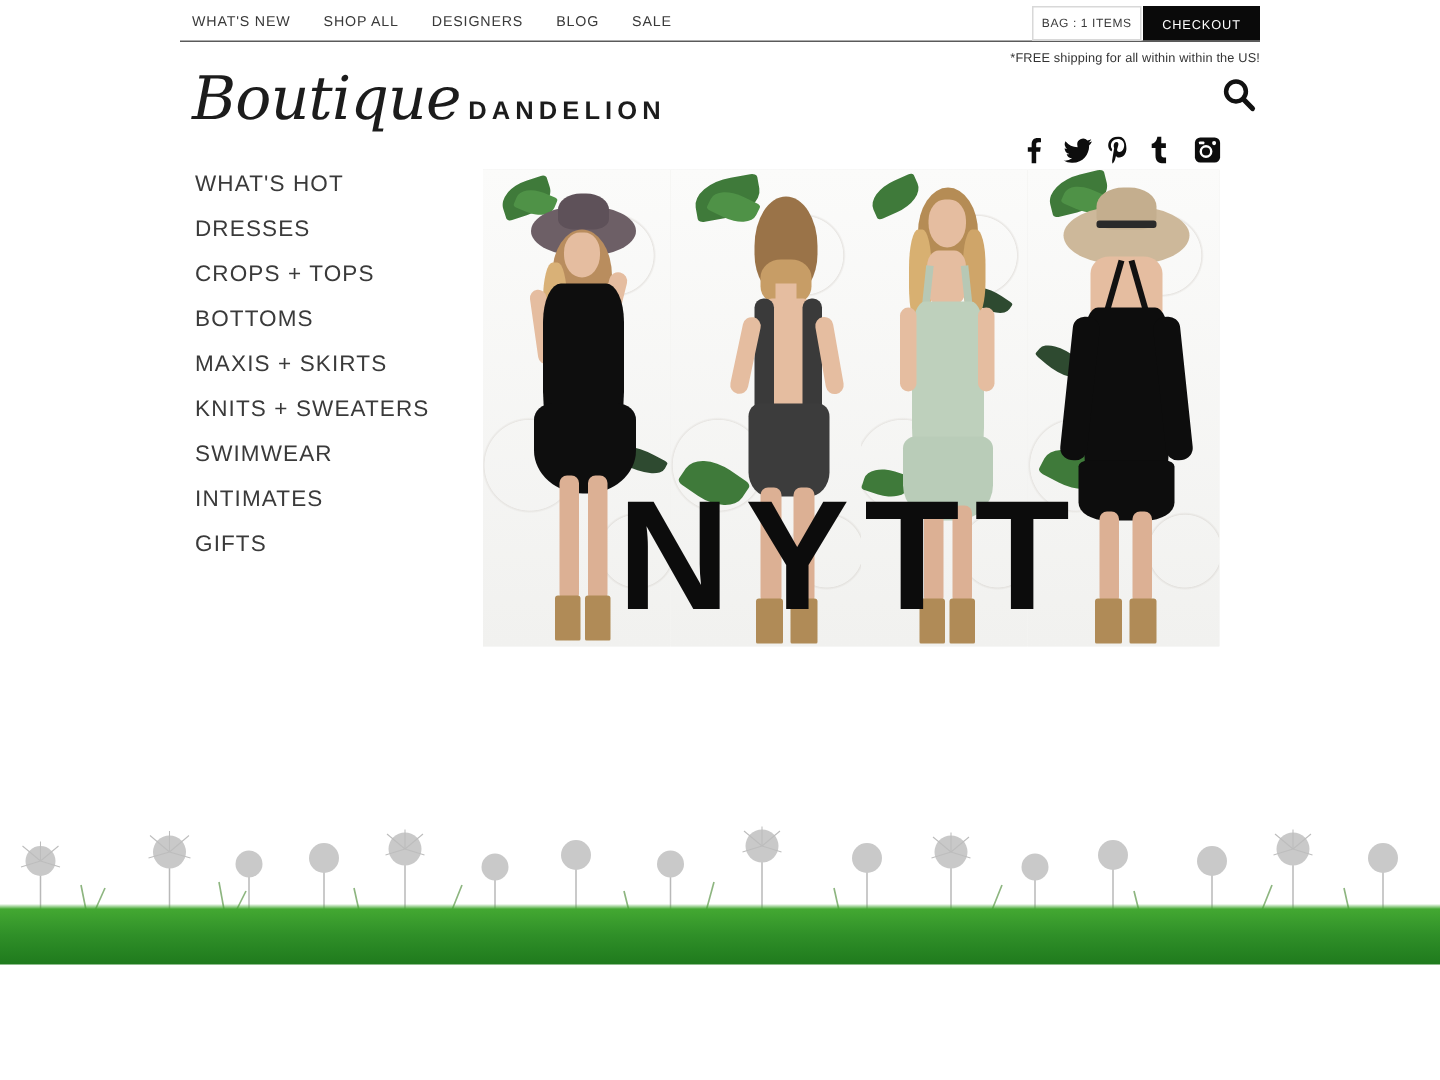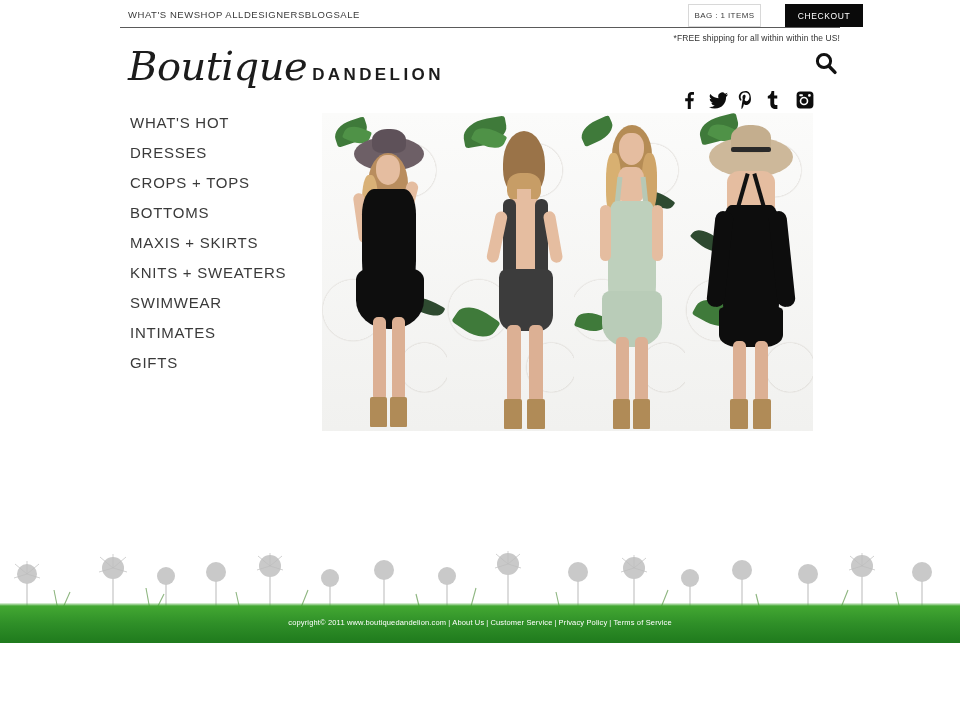--- a/index.html
+++ b/index.html
@@ -20,20 +20,21 @@
   #topbar {
     position: absolute;
     left: 0; top: 0;
     width: 960px; height: 28px;
   }
   #topnav {
     position: absolute;
     left: 128px; top: 9px;
     display: flex;
     align-items: center;
+    gap: 22px;
   }
   .topnav-item {
     font-size: 9.5px;
     letter-spacing: 0.55px;
     color: #3a3a3a;
     text-transform: uppercase;
     white-space: nowrap;
     cursor: pointer;
   }
   #topnav-rule {
@@ -62,21 +63,20 @@
   }
   #checkout-button {
     position: absolute;
     left: 762px; top: 4px;
     width: 78px; height: 23px;
     background: #0a0a0a;
     display: flex;
     align-items: center;
     justify-content: center;
     cursor: pointer;
-    margin-left: 23px;
   }
   #checkout-label {
     font-size: 8.5px;
     letter-spacing: 0.6px;
     color: #ffffff;
     white-space: nowrap;
   }
   #shipping-note {
     position: absolute;
     left: 0; top: 33px;
@@ -410,20 +410,21 @@
       <div class="garment" style="left:10px;top:92px;width:18px;height:96px;background:#0d0d0d;border-radius:8px;transform:rotate(6deg);"></div>
       <div class="garment" style="left:72px;top:92px;width:18px;height:96px;background:#0d0d0d;border-radius:8px;transform:rotate(-6deg);"></div>
       <div class="garment" style="left:18px;top:188px;width:64px;height:40px;background:#0d0d0d;border-radius:10% 10% 30% 30%;"></div>
       <div class="skin d" style="left:32px;top:222px;width:13px;height:62px;border-radius:5px;"></div>
       <div class="skin d" style="left:54px;top:222px;width:13px;height:62px;border-radius:5px;"></div>
       <div class="shoe" style="left:29px;top:280px;width:18px;height:30px;"></div>
       <div class="shoe" style="left:52px;top:280px;width:18px;height:30px;"></div>
     </div>
   </div>
 
+  <div id="banner-wordmark">NYTT</div>
 </div>
 
 <div id="footer">
   <svg id="dandelion-field" viewBox="0 0 960 95" preserveAspectRatio="none">
     <g stroke="#b9b9b9" stroke-width="1" fill="none">
       <line x1="27" y1="28" x2="27" y2="62"></line>
         <line x1="113" y1="22" x2="113" y2="62"></line>
       <line x1="166" y1="30" x2="166" y2="62"></line>
         <line x1="216" y1="26" x2="216" y2="62"></line>
       <line x1="270" y1="20" x2="270" y2="62"></line>
@@ -512,16 +513,13 @@
         <path d="M470 62 L476 40"></path>
         <path d="M560 62 L556 44"></path>
       <path d="M660 62 L668 42"></path>
         <path d="M760 62 L756 46"></path>
         <path d="M840 62 L848 42"></path>
       <path d="M900 62 L896 44"></path>
     </g>
   </svg>
   <div id="grass-band"></div>
 
-  <div id="footer-links">
-    <span id="footer-copy">copyright© 2011 www.boutiquedandelion.com</span><span class="sep">|</span><span>About Us</span><span class="sep">|</span><span>Customer Service</span><span class="sep">|</span><span>Privacy Policy</span><span class="sep">|</span><span>Terms of Service</span>
-  </div>
 </div>
 
 </body></html>

